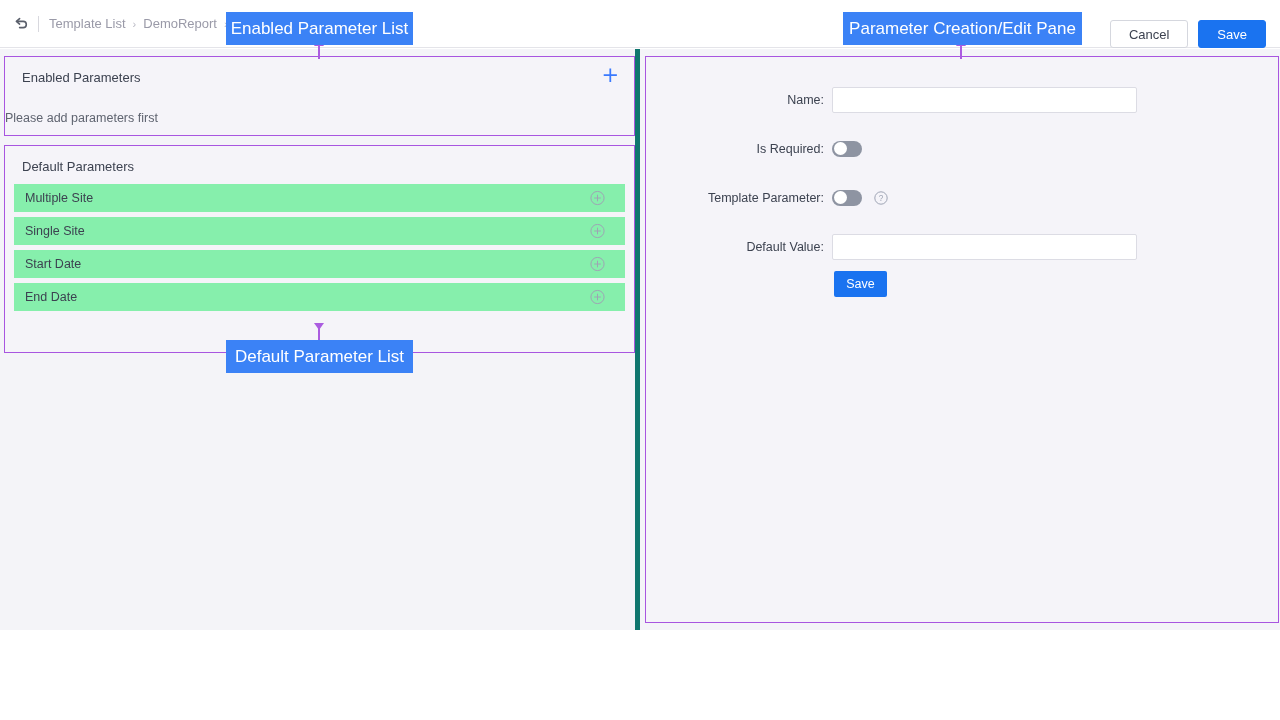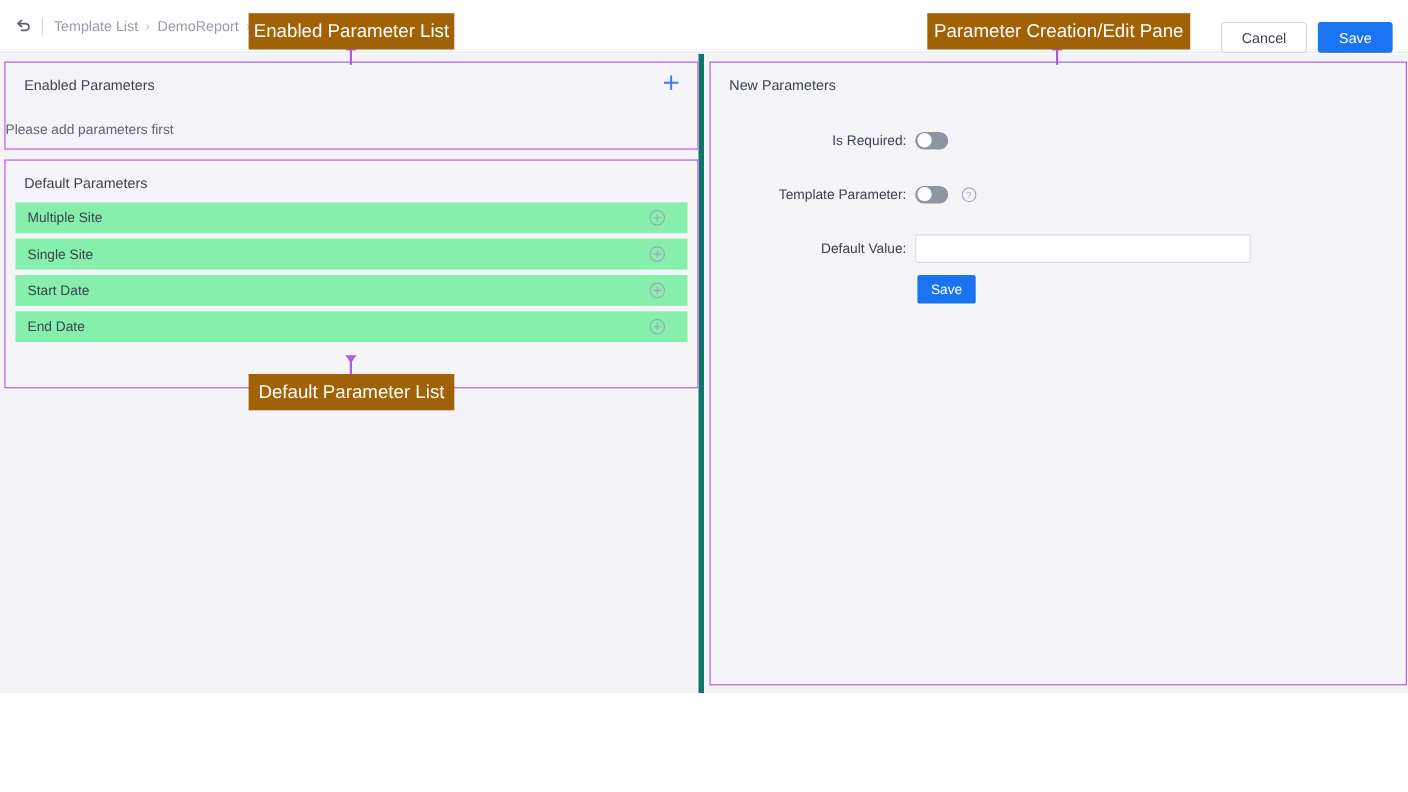--- a/index.html
+++ b/index.html
@@ -195,21 +195,21 @@
     border: none;
     border-radius: 2px;
     cursor: pointer;
     font-family: "Liberation Sans", sans-serif;
     display: inline-flex; align-items: center; justify-content: center;
   }
 
   
   .anno-label {
     position: absolute;
-    background: #a16207;
+    background: #3b82f6;
     color: #ffffff;
     font-size: 17px;
     display: flex; align-items: center; justify-content: center;
     white-space: nowrap;
     z-index: 40;
   }
   .anno-stem {
     position: absolute;
     width: 2px;
     background: #ab5ce0;
@@ -319,24 +319,27 @@
               </svg>
             </span>
           </div>
 
         </div>
       </div>
     </div>
 
     <div class="col-right">
       <div class="panel" id="new-panel">
-        <div class="panel-title">New Parameters</div>
 
         <div class="form-rows">
 
+          <div class="frow">
+            <div class="flabel">Name:</div>
+            <input class="finput" type="text" value="" placeholder="" style="">
+          </div>
 
           <div class="frow">
             <div class="flabel">Is Required:</div>
             <div class="toggle">
               <div class="knob"></div>
             </div>
           </div>
 
           <div class="frow">
             <div class="flabel">Template Parameter:</div>

